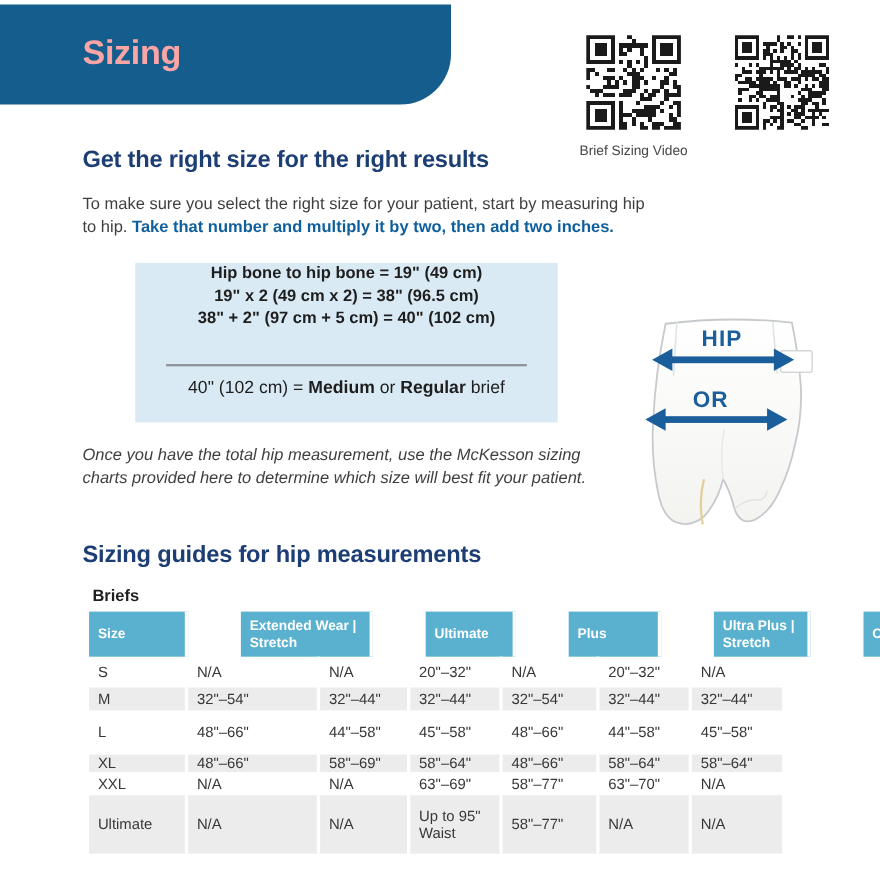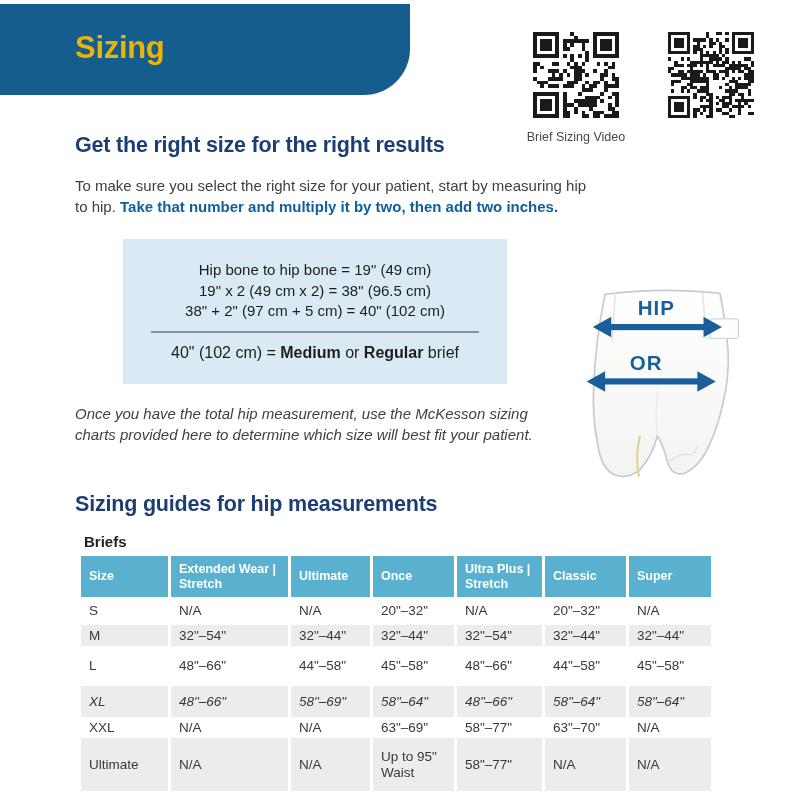--- a/index.html
+++ b/index.html
@@ -17,21 +17,21 @@
   .page{
     position:relative;width:800px;height:800px;overflow:hidden;background:#ffffff;
     font-family:"Liberation Sans","DejaVu Sans",sans-serif;color:var(--text-dark);
   }
   
   .banner{
     position:absolute;left:0;top:4px;width:410px;height:91px;
     background:var(--header-blue);border-radius:0 0 46px 0;
   }
   .banner-title{
-    position:absolute;left:75px;top:26px;color:#eab308;font-size:31px;font-weight:bold;letter-spacing:-0.3px;
+    position:absolute;left:75px;top:26px;color:#fca5a5;font-size:31px;font-weight:bold;letter-spacing:-0.3px;
   }
   
   .qr{position:absolute;width:86px;height:86px;top:32px;}
   .qr svg{width:100%;height:100%;display:block;}
   .qr1{left:533px;}
   .qr2{left:668px;}
   .qr-label{
     position:absolute;top:130px;width:130px;text-align:center;
     font-size:12.5px;line-height:15px;color:#474747;
   }
@@ -48,21 +48,21 @@
     position:absolute;left:75px;font-size:15px;line-height:21px;color:var(--text-dark);
   }
   .para1{top:175px;width:525px;}
   .para2{top:403px;width:490px;font-style:italic;}
   .para .bold-blue{color:var(--accent-blue);font-weight:bold;}
   
   .calc-box{
     position:absolute;left:123px;top:239px;width:384px;height:145px;
     background:var(--box-bg);text-align:center;color:#1e1e1e;
   }
-  .calc-lines{padding-top:21px;font-size:15px;line-height:20.5px;font-weight:400;}
+  .calc-lines{font-size:15px;line-height:20.5px;font-weight:700;}
   .calc-divider{
     position:absolute;left:28px;right:28px;top:92px;height:0;
     border-top:2px solid var(--divider-gray);
   }
   .calc-result{position:absolute;left:0;right:0;top:105px;font-size:16px;font-weight:600;}
   .calc-result .xb{font-weight:800;}
   .calc-result .rg{font-weight:400;}
   
   .diagram{position:absolute;left:580px;top:282px;width:165px;height:205px;}
   .diagram svg{width:100%;height:100%;display:block;}
@@ -71,38 +71,38 @@
     font-weight:bold;font-size:20px;fill:var(--arrow-blue);letter-spacing:1px;
   }
   
   .briefs-label{
     position:absolute;left:84px;top:533px;font-size:15px;font-weight:bold;color:#1f1f1f;
   }
   .briefs-table{
     position:absolute;left:81px;top:556px;width:630px;font-size:13.5px;color:#383838;
   }
   .thead,.trow{display:grid;grid-template-columns:90px 120px 82px 84px 88px 84px 82px;}
-  .thead{height:41px;}
+  .thead{height:41px;gap:48px;}
   .hcell{
     background:var(--table-header-bg);color:#ffffff;font-weight:bold;font-size:12.5px;line-height:14.5px;
     display:flex;align-items:center;padding-left:8px;padding-right:4px;
     white-space:pre-line;border-right:3px solid #ffffff;box-sizing:border-box;
   }
   .hcell:last-child{border-right:none;}
   .trow{background:#ffffff;}
   .trow.alt{background:var(--row-alt-bg);}
   .tcell{
     display:flex;align-items:center;padding-left:8px;padding-right:4px;
     border-right:3px solid #ffffff;box-sizing:border-box;line-height:16px;
   }
   .tcell:last-child{border-right:none;}
   .trow:nth-child(1){height:28px;}
   .trow:nth-child(2){height:21px;}
   .trow:nth-child(3){height:40px;}
-  .trow:nth-child(4){height:31px;font-style:italic;}
+  .trow:nth-child(4){height:16px;}
   .trow:nth-child(5){height:21px;}
   .trow:nth-child(6){height:53px;}
 </style>
 </head>
 <body>
 
 <div class="page">
 
   <div class="banner">
     <div class="banner-title">Sizing</div>
@@ -610,21 +610,21 @@
 
   <div class="h2 h2-table">Sizing guides for hip measurements</div>
   <div class="briefs-label">Briefs</div>
 
   <div class="briefs-table">
     <div class="thead">
         <div class="hcell">Size</div>
         <div class="hcell">Extended Wear |
 Stretch</div>
         <div class="hcell">Ultimate</div>
-        <div class="hcell">Once</div>
+        <div class="hcell">Plus</div>
         <div class="hcell">Ultra Plus |
 Stretch</div>
         <div class="hcell">Classic</div>
         <div class="hcell">Super</div>
       </div>
     <div>
         <div class="trow">
           <div class="tcell">S</div>
           <div class="tcell">N/A</div>
           <div class="tcell">N/A</div>

